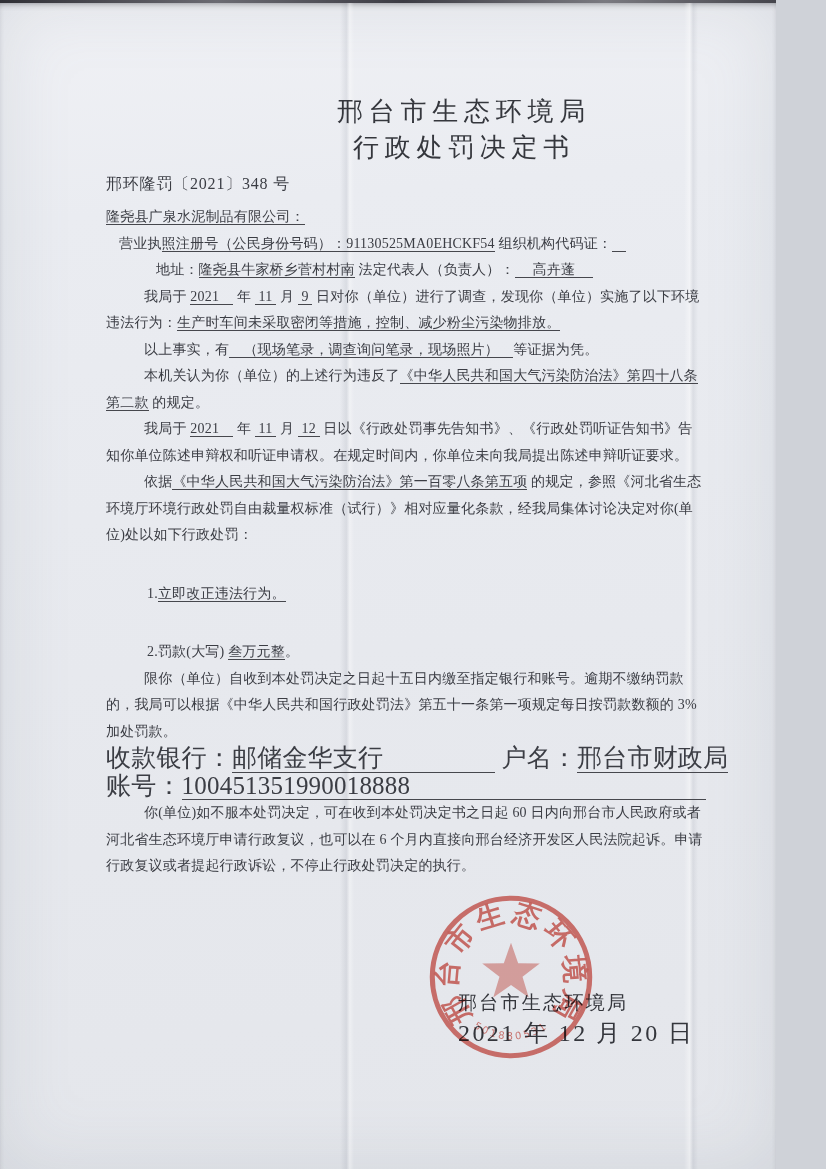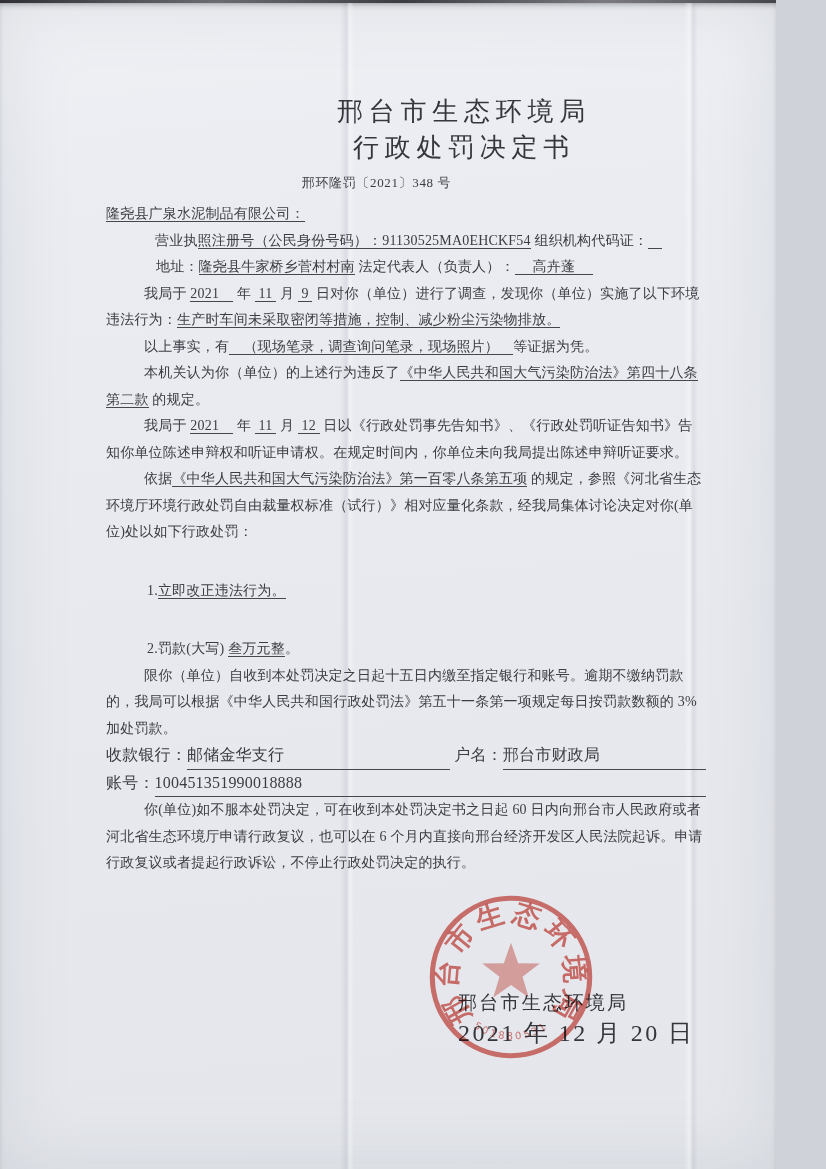--- a/index.html
+++ b/index.html
@@ -25,36 +25,36 @@
   .fold-2 { left:684px; background:linear-gradient(90deg,rgba(120,126,142,0) 0%,rgba(255,255,255,.4) 40%,rgba(120,126,142,.12) 65%,rgba(120,126,142,0) 100%); }
 
   .content { position:relative; z-index:2; padding:94px 70px 0 106px; }
 
   .title {
     text-align:center; transform:translateX(58px);
     font-size:26px; line-height:36px; letter-spacing:.22em;
     color:#35373d; font-weight:400;
   }
   .doc-number {
-    text-align:center; padding-right:59px; margin-top:8px;
-    font-size:13px; letter-spacing:.05em; color:#3b3d44;
+    text-align:left; padding-right:59px; margin-top:8px;
+    font-size:16px; letter-spacing:.05em; color:#3b3d44;
   }
 
   .p {
     font-size:14px; line-height:26.5px; letter-spacing:.2px;
     white-space:pre-wrap; word-break:break-all;
   }
   .body-text { margin-top:9px; }
   .u { border-bottom:1.2px solid #46474d; }
   .indent    { text-indent:38px; }
-  .indent-sm { text-indent:13px;margin-left:36px; }
+  .indent-sm { text-indent:13px; }
   .indent-lg { text-indent:50px; }
   .indent-item { text-indent:41px;margin-top:32px; }
 
-  .row { display:flex; align-items:baseline; font-size:16px; line-height:26.5px; letter-spacing:.2px; }
+  .row { display:flex; align-items:baseline; font-size:25px; line-height:26.5px; letter-spacing:.2px; }
   .label { flex:0 0 auto; white-space:pre; }
   .ufix  { flex:0 0 263px; border-bottom:1.2px solid #46474d; white-space:pre; }
   .ufill { flex:1 1 auto;  border-bottom:1.2px solid #46474d; white-space:pre; }
 
   .signature { position:absolute; left:458px; top:988px; z-index:2; }
   .signature .org  { font-size:19px; line-height:30px; letter-spacing:.12em; color:#34363c; }
   .signature .date { font-size:24px; line-height:30px; letter-spacing:.1em; color:#34363c; }
 
   .seal {
     position:absolute; left:400px; top:866px; width:222px; height:222px; z-index:3;

